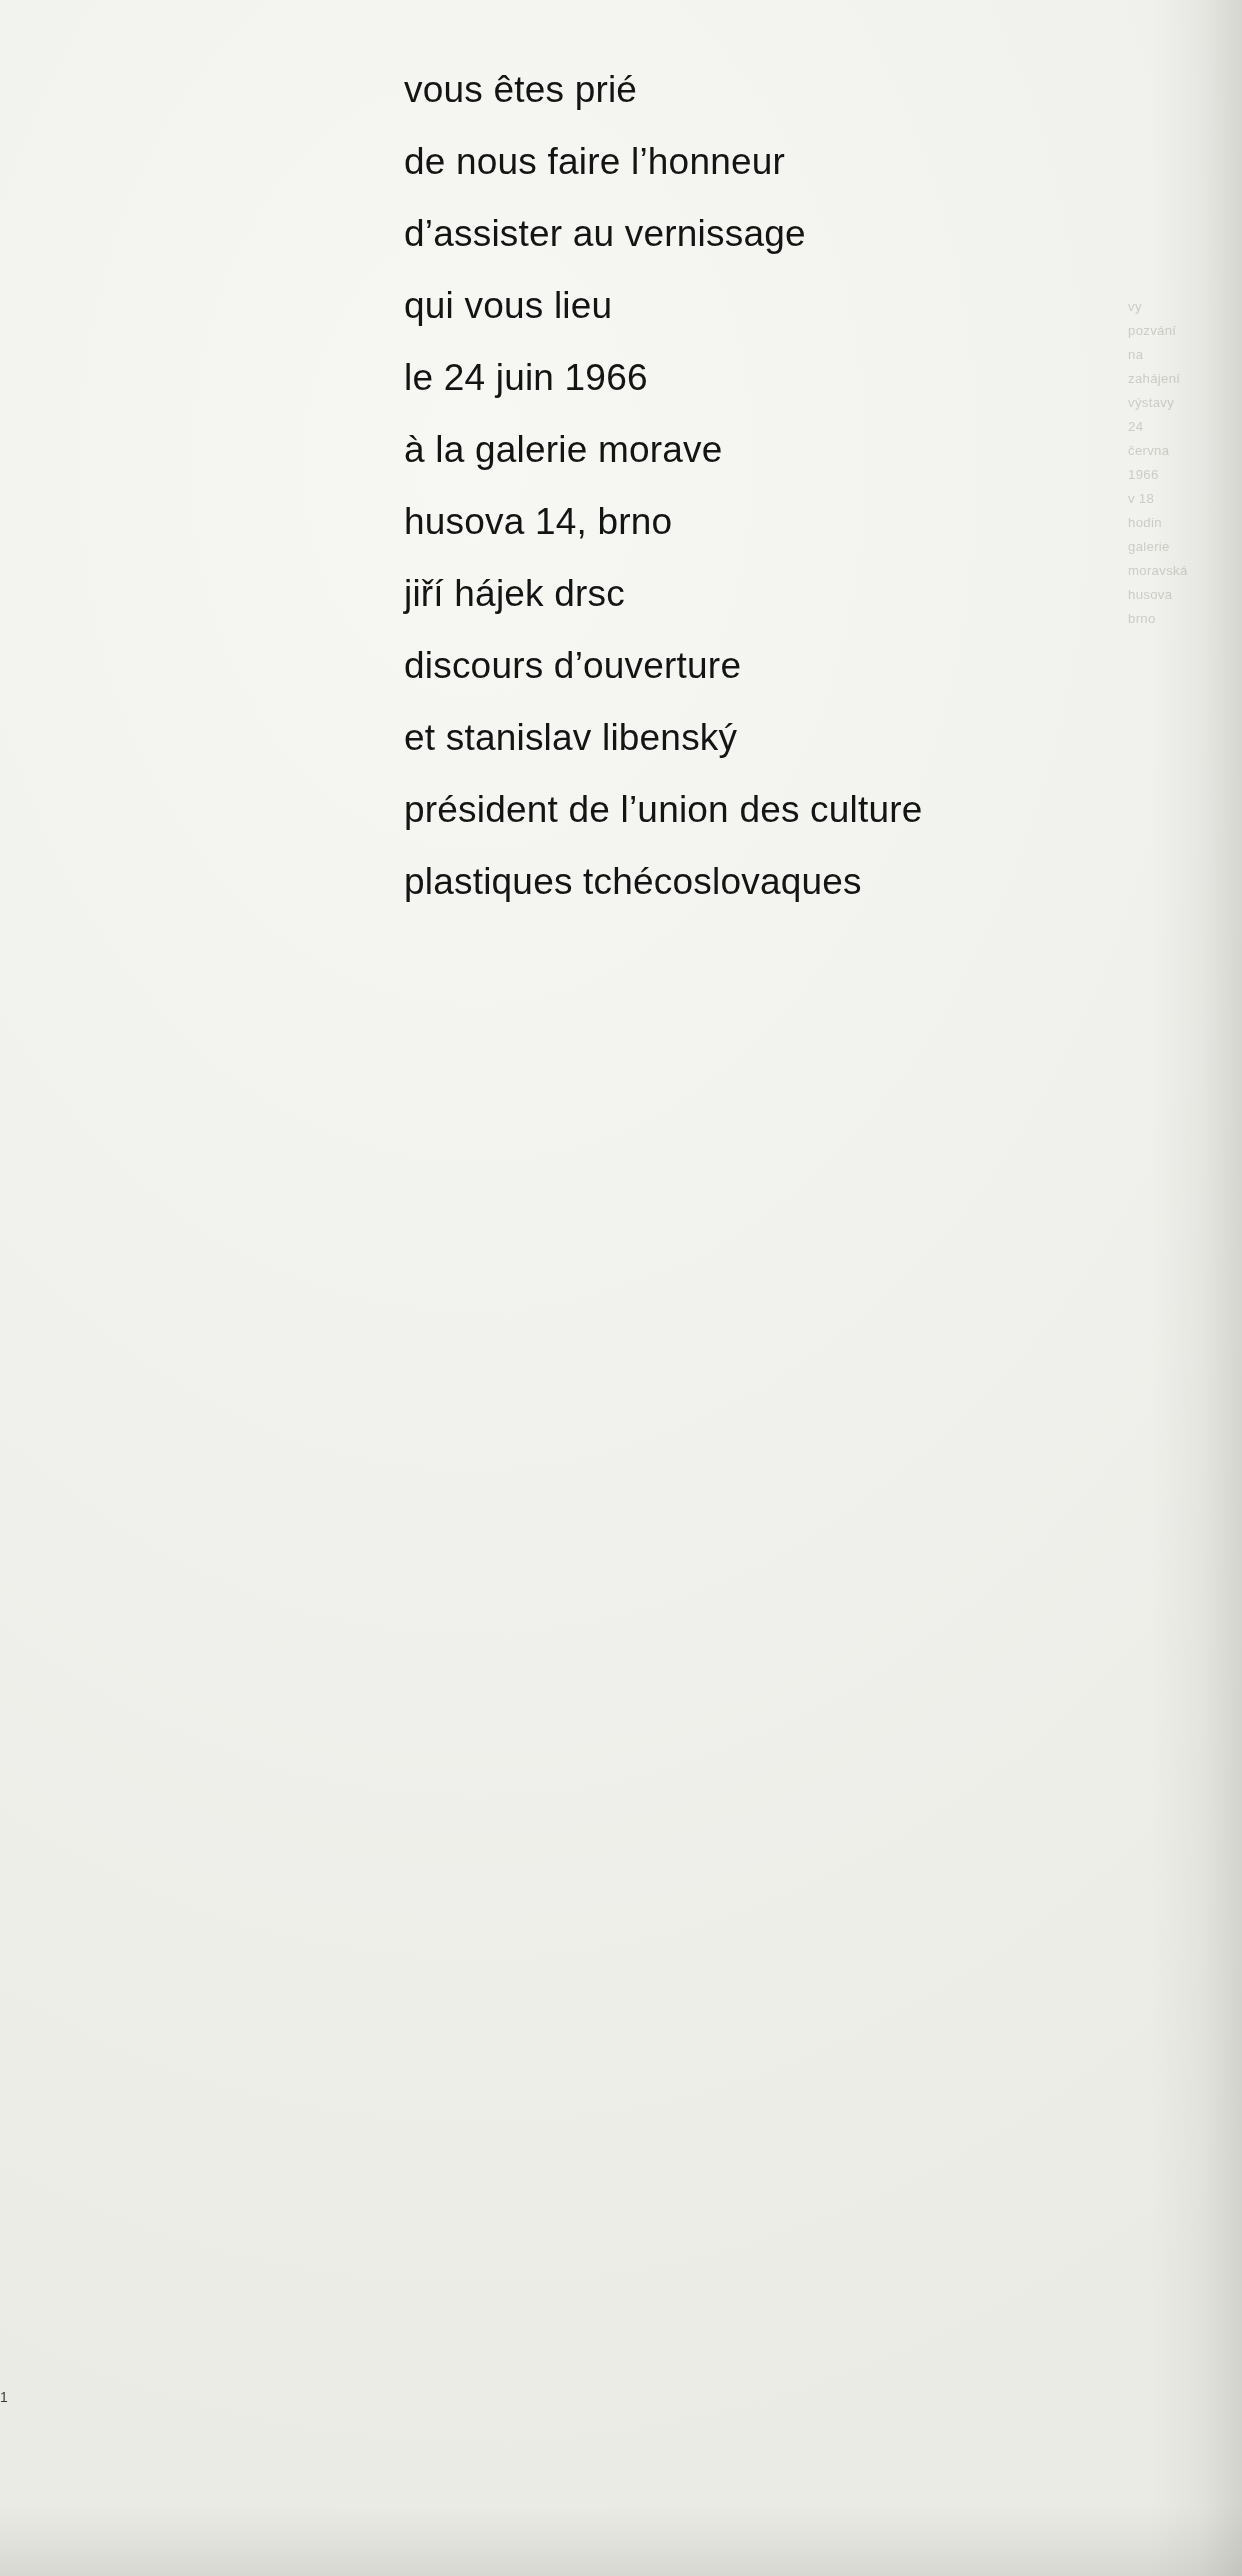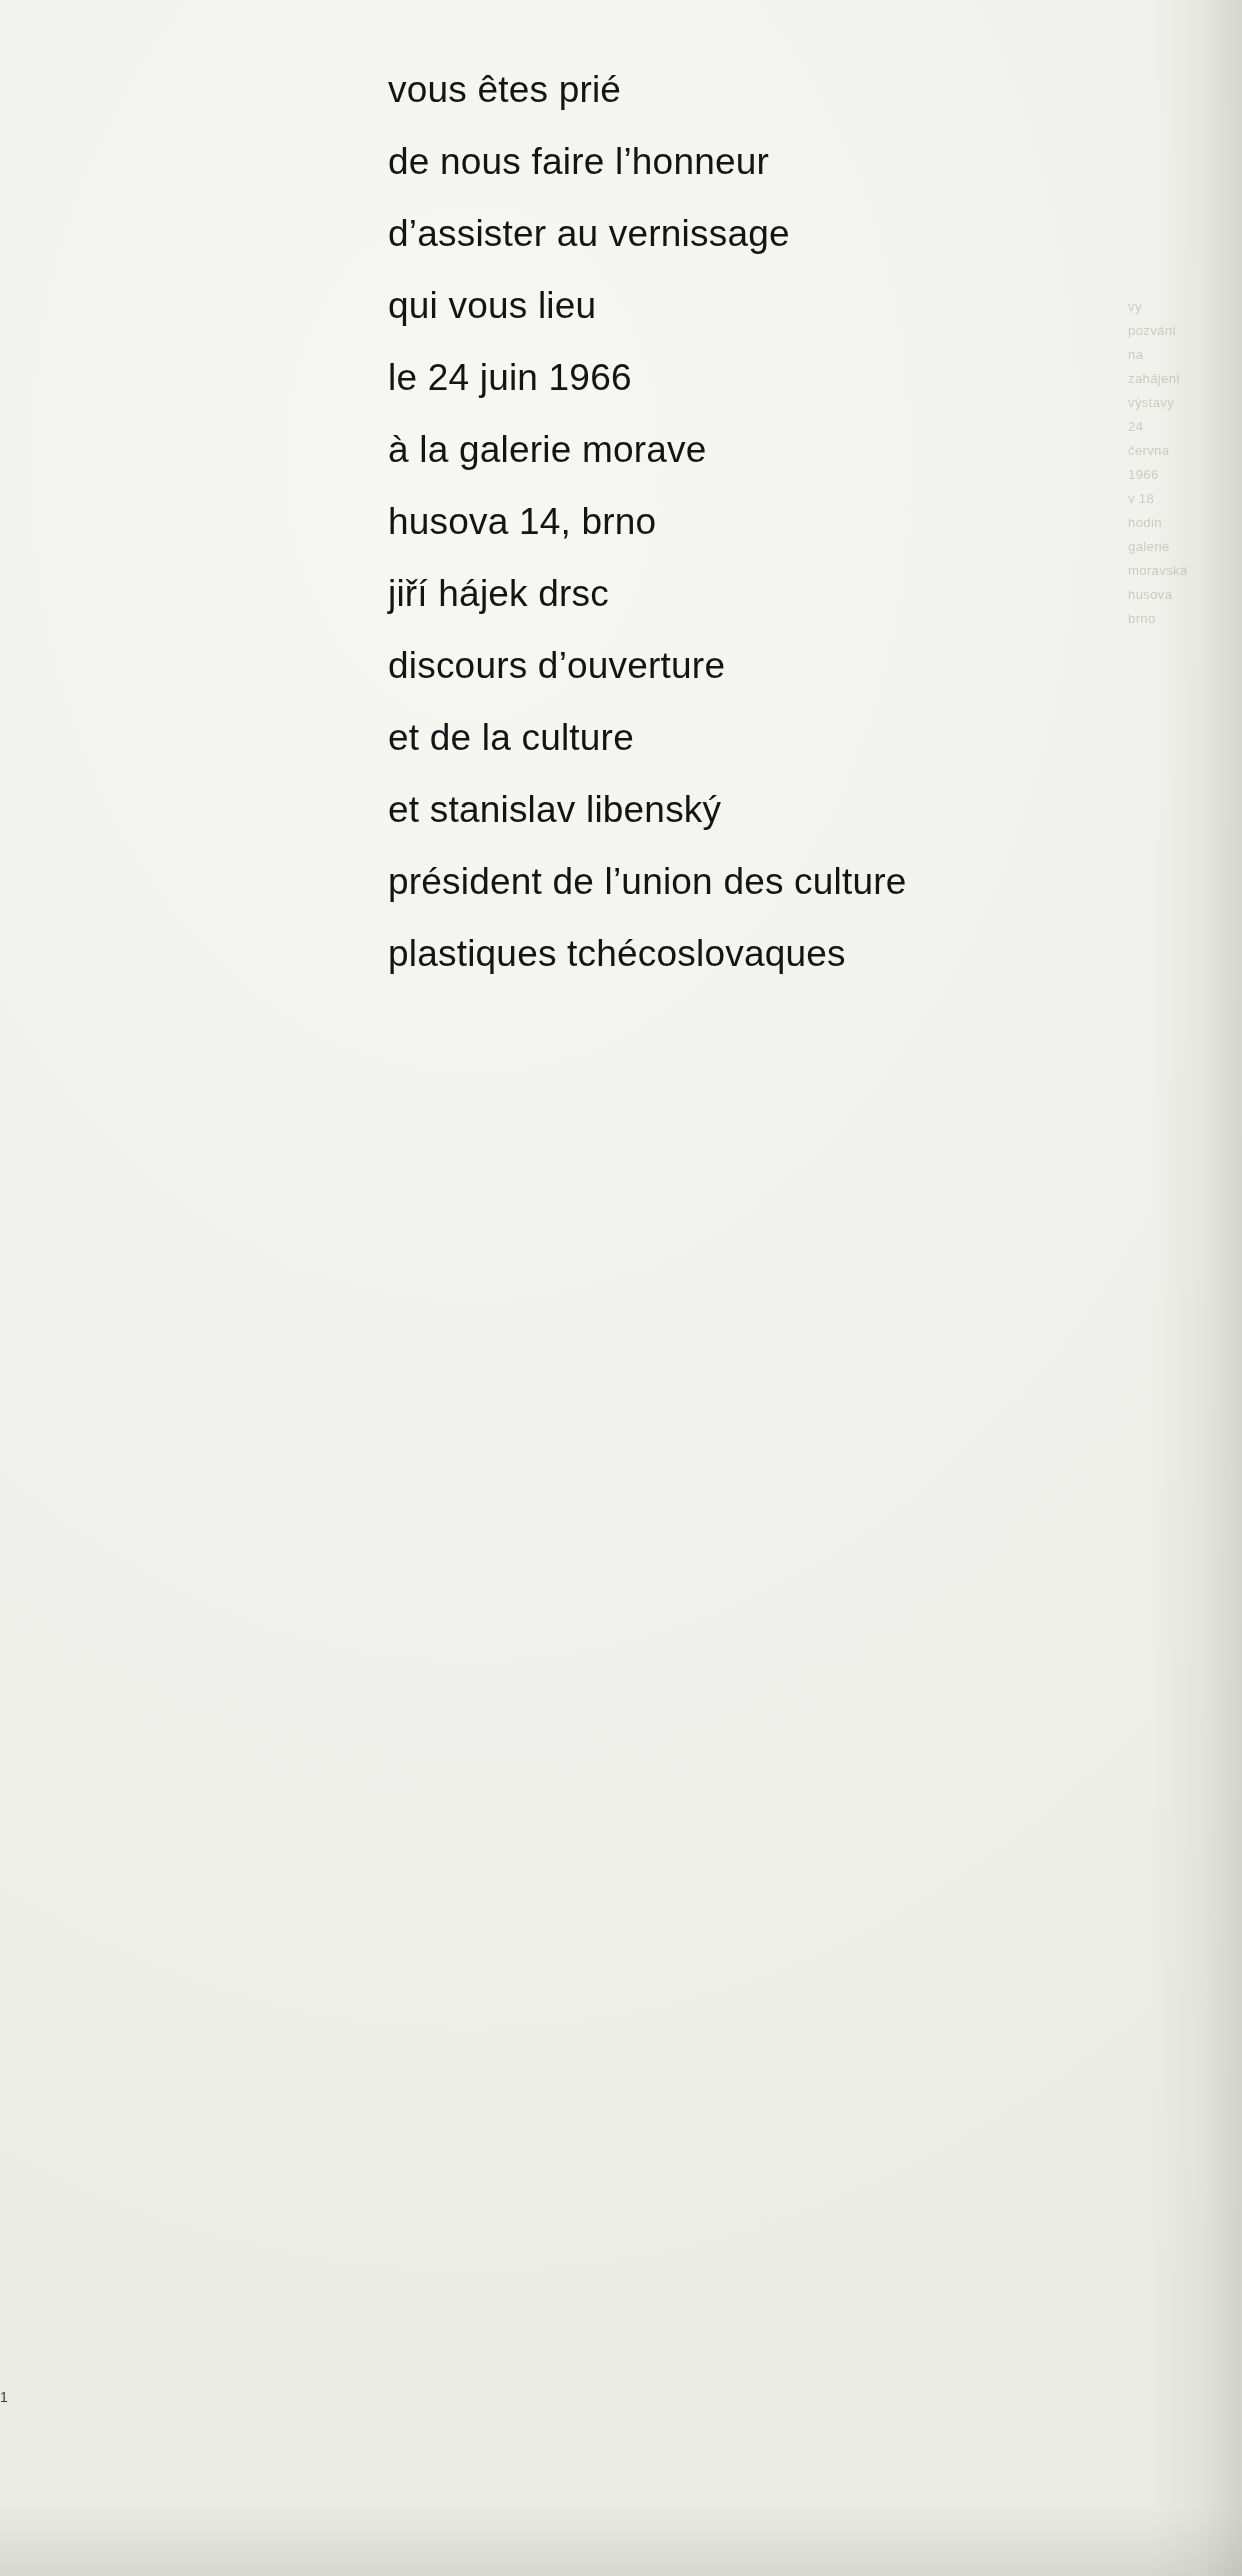--- a/index.html
+++ b/index.html
@@ -66,20 +66,21 @@
     top: 54px;
     width: 761px;
     color: #141414;
     font-size: 37px;
     line-height: 72px;
     letter-spacing: 0.2px;
     font-weight: 400;
   }
   .invitation-text .line {
     white-space: nowrap;
+    margin-left: 16px;
   }
   .corner-mark {
     position: absolute;
     left: 0px;
     top: 2390px;
     font-size: 14px;
     color: #3a3a38;
     line-height: 1;
   }
 </style>
@@ -110,21 +111,20 @@
   <div class="invitation-text">
     <div class="line">vous êtes prié</div>
     <div class="line">de nous faire l’honneur</div>
     <div class="line">d’assister au vernissage</div>
     <div class="line">qui vous lieu</div>
     <div class="line">le 24 juin 1966</div>
     <div class="line">à la galerie morave</div>
     <div class="line">husova 14, brno</div>
     <div class="line">jiří hájek drsc</div>
     <div class="line">discours d’ouverture</div>
-    <div class="line">et de la culture</div>
     <div class="line">et stanislav libenský</div>
     <div class="line">président de l’union des culture</div>
     <div class="line">plastiques tchécoslovaques</div>
   </div>
 
   <div class="corner-mark">1</div>
 
   <div class="edge-shadow-right"></div>
   <div class="edge-shadow-bottom"></div>
 </div>

